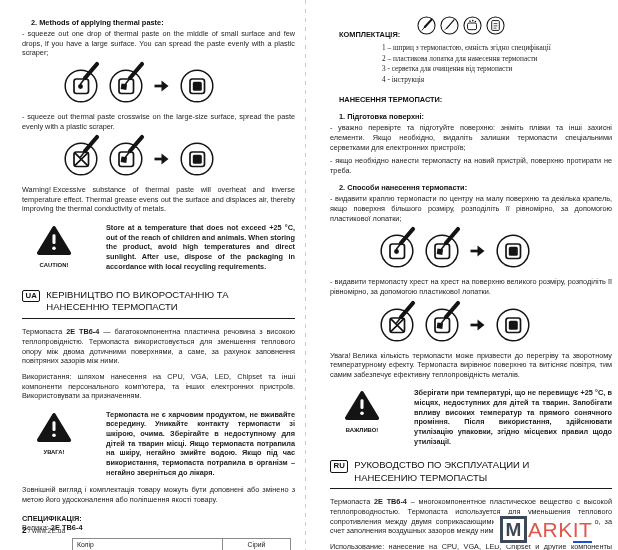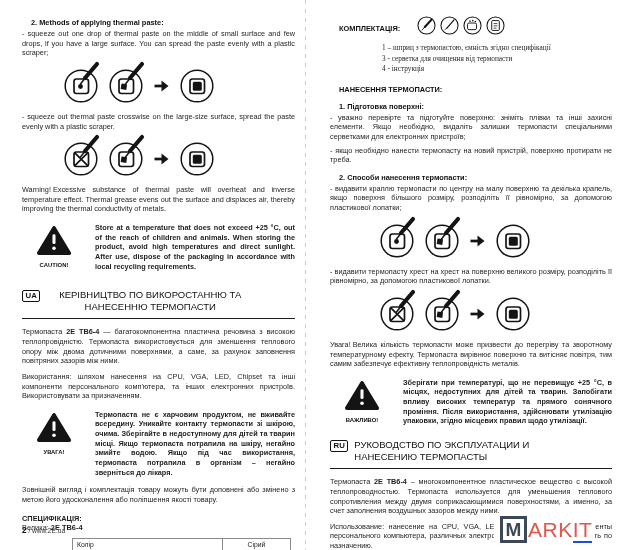--- a/index.html
+++ b/index.html
@@ -27,26 +27,26 @@
 
   .diagram-row { display:flex; align-items:center; gap:11px; margin-left:42px; margin-top:9px; margin-bottom:7px; height:38px; }
   .diagram-row .icon-wrap { display:inline-flex; }
   .diagram-row svg { overflow:visible; }
 
   .sec-head { display:flex; gap:6px; align-items:flex-start; margin-top:14px; }
   .lang-badge { border:1.3px solid #111; font-weight:bold; font-size:7.8px; padding:0 2.5px 1px 2.5px; border-radius:2px; color:#111; line-height:1.2; margin-top:1px; }
   .sec-title { font-size:9.5px; font-weight:normal; line-height:1.3; max-width:208px; color:#111; }
   .rule { height:1.6px; background:#1a1a1a; margin-top:4px; }
 
-  .warn-block { display:flex; gap:9px; margin-top:9px; align-items:flex-start; }
+  .warn-block { display:flex; gap:20px; margin-top:9px; align-items:flex-start; }
   .warn-left { width:64px; flex-shrink:0; text-align:center; padding-top:2px; }
   .warn-label { font-size:5.9px; font-weight:bold; margin-top:2px; color:#111; }
   .warn-text { flex:1; }
 
-  .kit-head-row { display:flex; align-items:center; gap:17px; }
+  .kit-head-row { display:flex; align-items:flex-end; gap:17px; }
   .kit-icons { display:flex; gap:4px; margin-top:-2px; }
   .kit-list { margin-left:52px; margin-top:4px;font-family:Liberation Serif, serif; }
   .kit-list div { font-size:7.3px; line-height:1.45; }
 
   .spec-row-head { display:flex; justify-content:space-between; margin-top:10px; font-size:7.4px;flex-direction:column; }
   table.spec { border-collapse:collapse; margin-left:50px; margin-top:6px; }
   table.spec td { border:1px solid #8a8a8a; font-size:6.8px; line-height:1.15; padding:1.5px 4px; color:#222; }
   td.sp-name { width:150px; }
   td.sp-val  { width:68px; text-align:center; }
 
@@ -147,21 +147,21 @@
       <span class="icon-wrap"><svg width="36" height="31" viewBox="0 0 40 34">
             <path d="M20 3 L37 31 H3 Z" fill="#141414" stroke="#141414" stroke-width="4" stroke-linejoin="round"></path>
             <rect x="18.3" y="10" width="3.4" height="11" rx="1.6" fill="#fff"></rect>
             <circle cx="20" cy="25.6" r="2" fill="#fff"></circle>
           </svg></span>
       <div class="warn-label">CAUTION!</div>
     </div>
     <div class="p b warn-text">Store at a temperature that does not exceed +25 °C, out of the reach of children and animals. When storing the product, avoid high temperatures and direct sunlight. After use, dispose of the packaging in accordance with local recycling requirements.</div>
   </div>
 
-  <div class="sec-head" style="margin-top:18px;text-align:center;">
+  <div class="sec-head" style="margin-top:18px;">
     <span class="lang-badge">UA</span>
     <span class="sec-title">КЕРІВНИЦТВО ПО ВИКОРОСТАННЮ ТА НАНЕСЕННЮ ТЕРМОПАСТИ</span>
   </div>
   <div class="rule"></div>
 
   <div class="p mt8">
     <span>Термопаста</span>
     <span class="b">2Е ТВ6-4</span>
     <span>— багатокомпонентна пластична речовина з високою теплопровідністю. Термопаста використовується для зменшення теплового опору між двома дотичними поверхнями, а саме, за рахунок заповнення повітряних зазорів між ними.</span>
   </div>
@@ -227,20 +227,21 @@
           </svg></span>
         <span class="icon-wrap"><svg width="19" height="19" viewBox="0 0 20 20" style="overflow:visible">
             <circle cx="10" cy="10" r="9" fill="none" stroke="#141414" stroke-width="1.1"></circle>
             <rect x="6" y="4.8" width="8" height="10.4" rx="1" fill="none" stroke="#141414" stroke-width="1"></rect>
             <path d="M8 8 H12 M8 10.4 H12 M8 12.8 H11" stroke="#141414" stroke-width="0.8"></path>
           </svg></span>
       </span>
   </div>
   <div class="kit-list">
       <div>1 – шприц з термопастою, ємність згідно специфікації</div>
+      <div>2 – пластикова лопатка для нанесення термопасти</div>
       <div>3 - серветка для очищення від термопасти</div>
       <div>4 - інструкція</div>
     </div>
 
   <div class="h-bold mt10">НАНЕСЕННЯ ТЕРМОПАСТИ:</div>
 
   <div class="h-bold mt8">1. Підготовка поверхні:</div>
   <div class="p mt2">- уважно перевірте та підготуйте поверхню: зніміть плівки та інші захисні елементи. Якщо необхідно, видаліть залишки термопасти спеціальними серветками для електронних пристроїв;</div>
   <div class="p mt4">- якщо необхідно нанести термопасту на новий пристрій, поверхню протирати не треба.</div>
 

